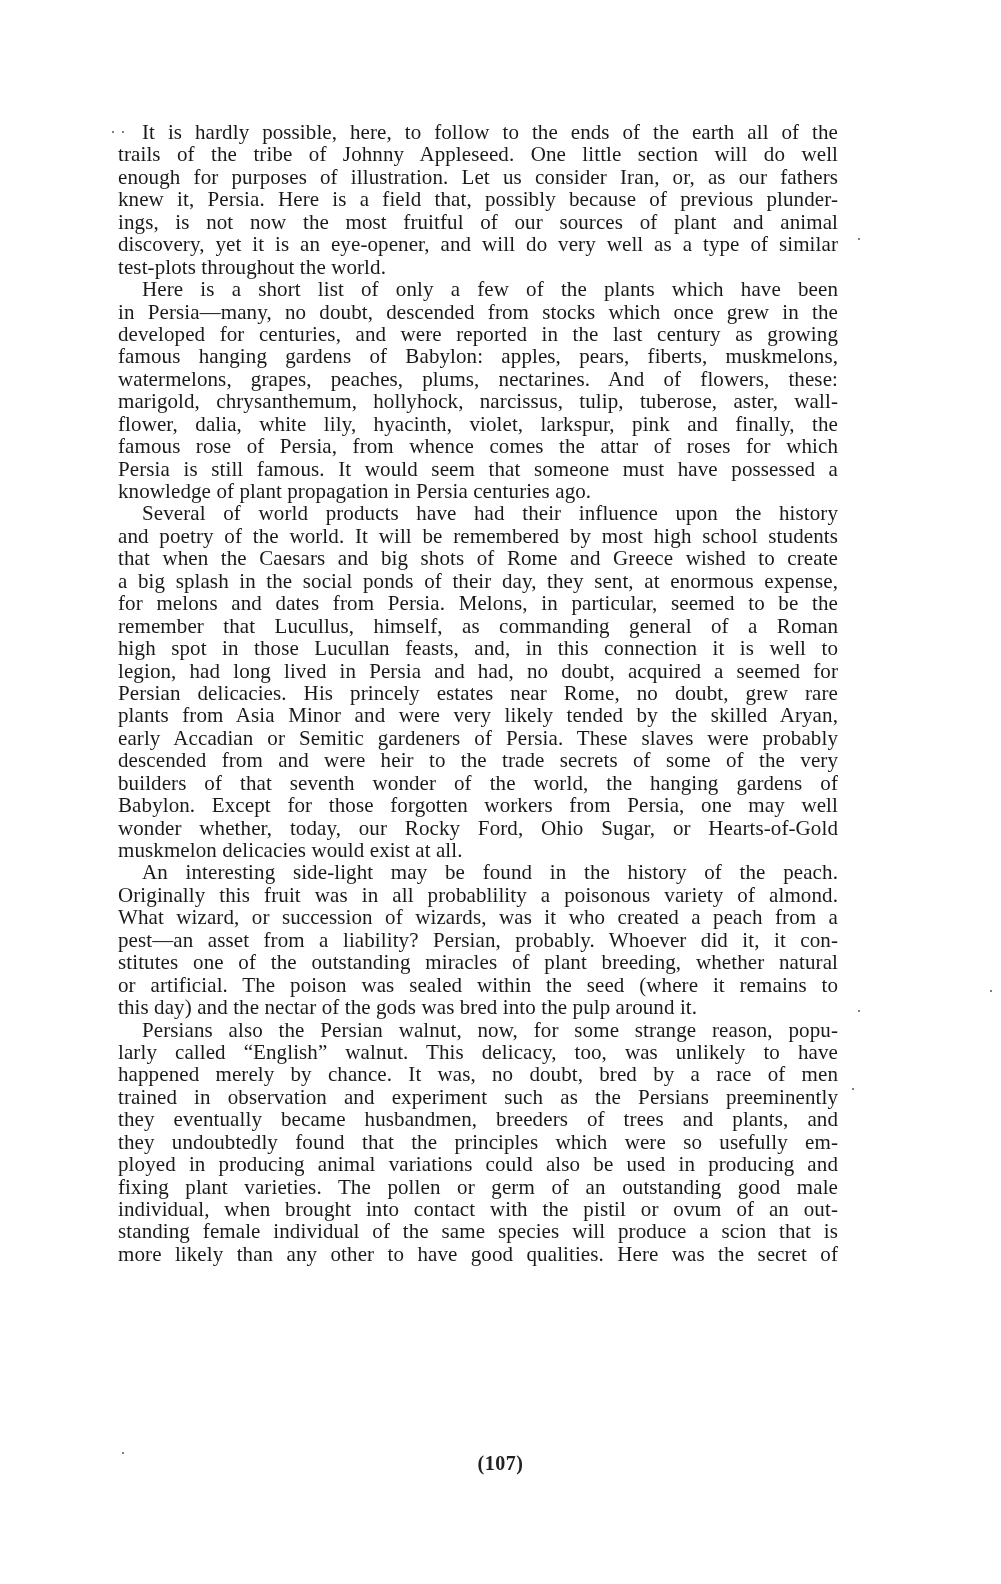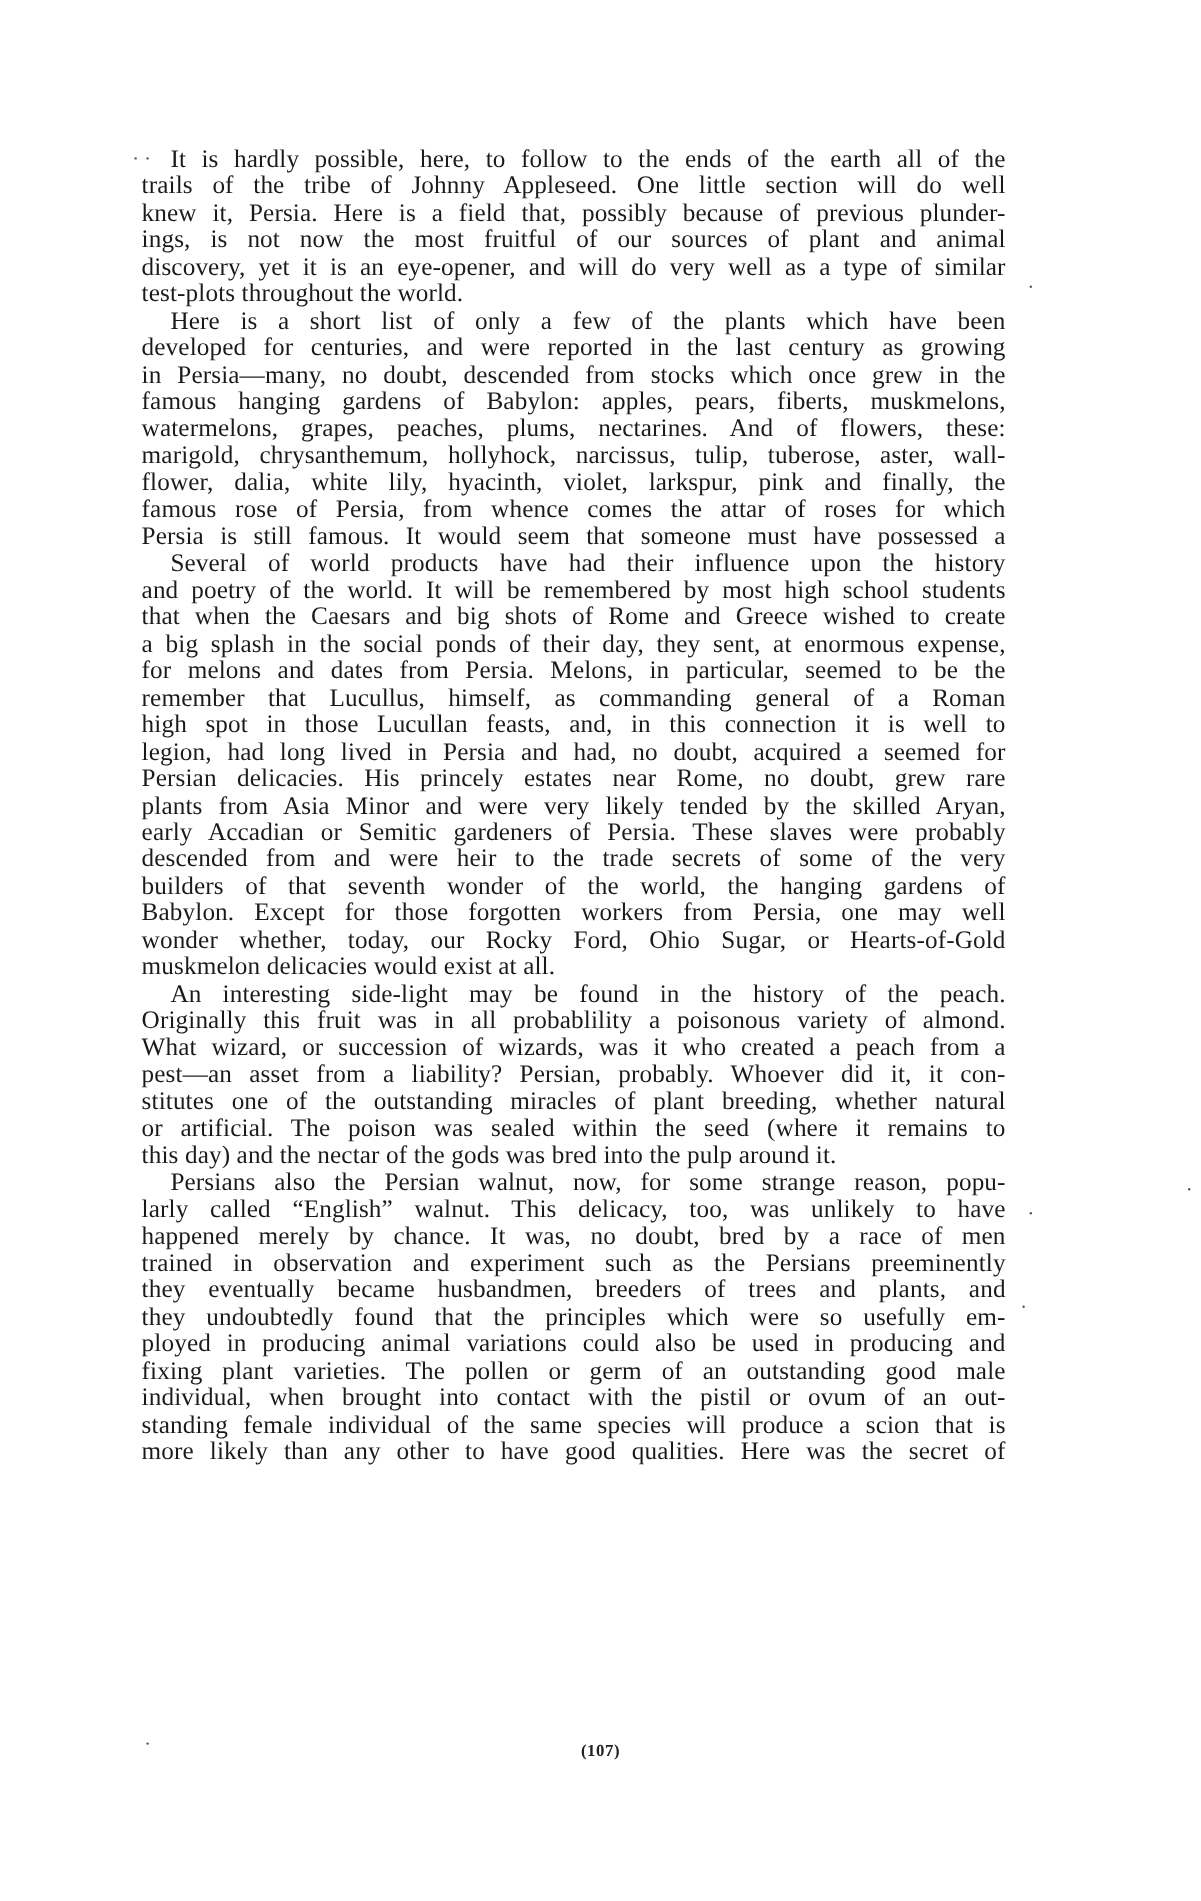--- a/index.html
+++ b/index.html
@@ -29,54 +29,56 @@
       letter-spacing: 0.1px;
     }
     .line.last { text-align-last: left; }
     .line.indent { padding-left: 24px; }
     #page-number {
       position: absolute;
       left: 0;
       width: 1001px;
       top: 1452px;
       text-align: center;
-      font-size: 14px;
+      font-size: 20px;
       font-weight: bold;
       letter-spacing: 0.5px;
       color: #222;
     }
     .speck {
       position: absolute;
       width: 2px; height: 2px;
       background: #555;
       border-radius: 1px;
     }
   </style>
 </head>
 <body>
 
 <div id="page">
     <div class="para">
       <span class="line indent">It is hardly possible, here, to follow to the ends of the earth all of the</span>
       <span class="line">trails of the tribe of Johnny Appleseed. One little section will do well</span>
+      <span class="line">enough for purposes of illustration. Let us consider Iran, or, as our fathers</span>
       <span class="line">knew it, Persia. Here is a field that, possibly because of previous plunder-</span>
       <span class="line">ings, is not now the most fruitful of our sources of plant and animal</span>
       <span class="line">discovery, yet it is an eye-opener, and will do very well as a type of similar</span>
       <span class="line last">test-plots throughout the world.</span>
     </div>
     <div class="para">
       <span class="line indent">Here is a short list of only a few of the plants which have been</span>
+      <span class="line">in Persia—many, no doubt, descended from stocks which once grew in the</span>
       <span class="line">developed for centuries, and were reported in the last century as growing</span>
-      <span class="line">in Persia—many, no doubt, descended from stocks which once grew in the</span>
       <span class="line">famous hanging gardens of Babylon: apples, pears, fiberts, muskmelons,</span>
       <span class="line">watermelons, grapes, peaches, plums, nectarines. And of flowers, these:</span>
       <span class="line">marigold, chrysanthemum, hollyhock, narcissus, tulip, tuberose, aster, wall-</span>
       <span class="line">flower, dalia, white lily, hyacinth, violet, larkspur, pink and finally, the</span>
       <span class="line">famous rose of Persia, from whence comes the attar of roses for which</span>
       <span class="line">Persia is still famous. It would seem that someone must have possessed a</span>
+      <span class="line last">knowledge of plant propagation in Persia centuries ago.</span>
     </div>
     <div class="para">
       <span class="line indent">Several of world products have had their influence upon the history</span>
       <span class="line">and poetry of the world. It will be remembered by most high school students</span>
       <span class="line">that when the Caesars and big shots of Rome and Greece wished to create</span>
       <span class="line">a big splash in the social ponds of their day, they sent, at enormous expense,</span>
       <span class="line">for melons and dates from Persia. Melons, in particular, seemed to be the</span>
       <span class="line">remember that Lucullus, himself, as commanding general of a Roman</span>
       <span class="line">high spot in those Lucullan feasts, and, in this connection it is well to</span>
       <span class="line">legion, had long lived in Persia and had, no doubt, acquired a seemed for</span>

